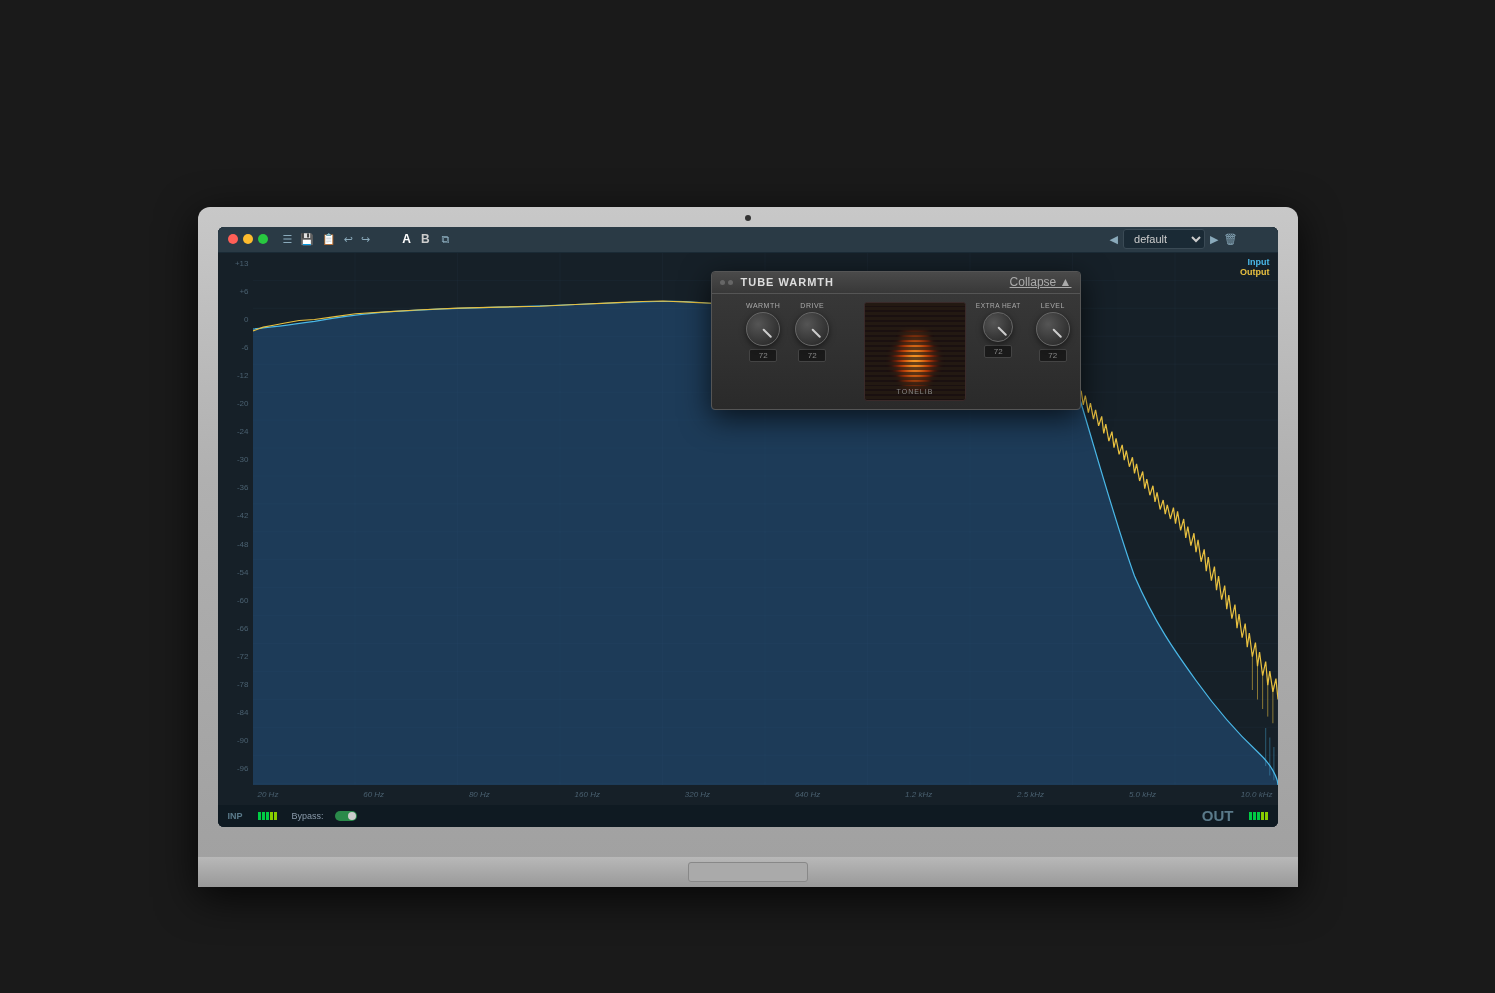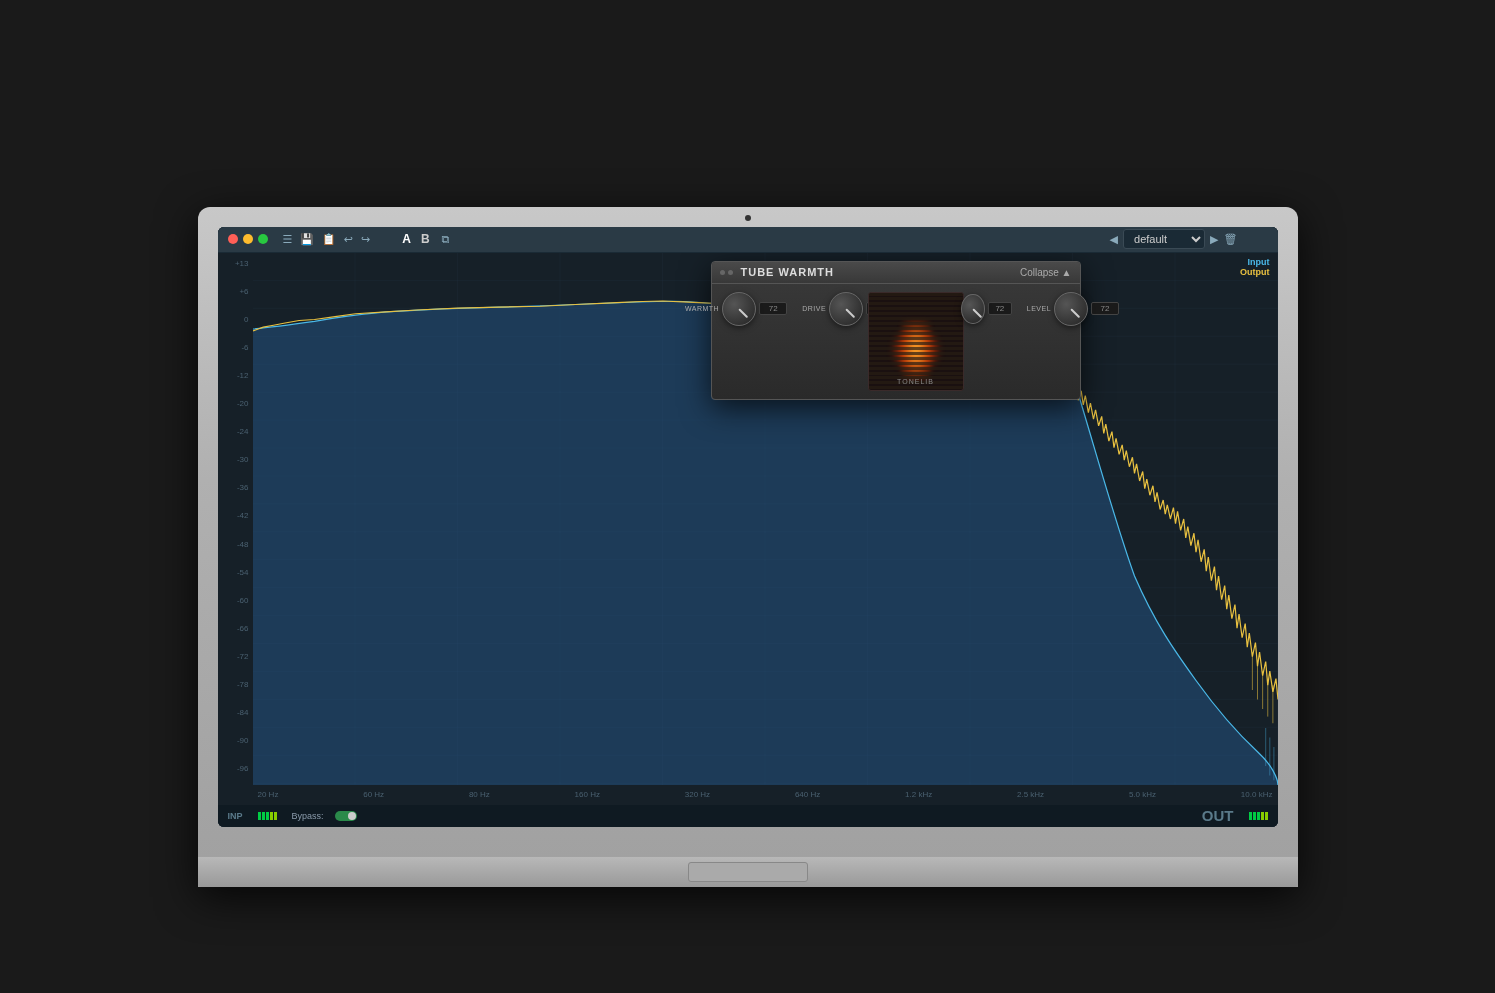--- a/index.html
+++ b/index.html
@@ -224,20 +224,21 @@
       height: 20px;
       display: flex;
       justify-content: space-between;
       align-items: center;
       padding: 0 5px;
     }
 
     .x-label {
       font-size: 8px;
       color: #4a6070;
+      font-style: italic;
     }
 
     
     .bottom-bar {
       height: 22px;
       background: #0f1a22;
       display: flex;
       align-items: center;
       padding: 0 10px;
       flex-shrink: 0;
@@ -294,21 +295,21 @@
     .out-label {
       margin-left: auto;
       font-size: 15px;
       color: #5a7a8a;
       font-weight: bold;
     }
 
     
     .plugin-panel {
       position: absolute;
-      top: 8px;
+      top: 18px;
       left: 50%;
       transform: translateX(-10%);
       width: 370px;
       background: linear-gradient(180deg, #3a3a3a, #2a2a2a);
       border: 1px solid #555;
       border-radius: 4px;
       z-index: 20;
       box-shadow: 0 8px 30px rgba(0,0,0,0.7);
     }
 
@@ -337,22 +338,23 @@
 
     .plugin-title-text {
       font-size: 11px;
       font-weight: bold;
       color: #ddd;
       letter-spacing: 1px;
     }
 
     .collapse-btn {
       margin-left: auto;
-      font-size: 10px;
+      font-size: 12px;
       color: #aaa;
+      text-decoration: underline;
     }
 
     .plugin-body {
       display: flex;
       align-items: stretch;
       padding: 8px;
       gap: 8px;
       height: 115px;
     }
 
@@ -365,21 +367,21 @@
       width: 140px;
     }
 
     .knob-row {
       display: flex;
       gap: 15px;
     }
 
     .knob-group {
       display: flex;
-      flex-direction: row;
+      flex-direction: column;
       align-items: center;
       gap: 3px;
     }
 
     .knob-label {
       font-size: 7px;
       color: #aaa;
       letter-spacing: 0.5px;
     }
 

